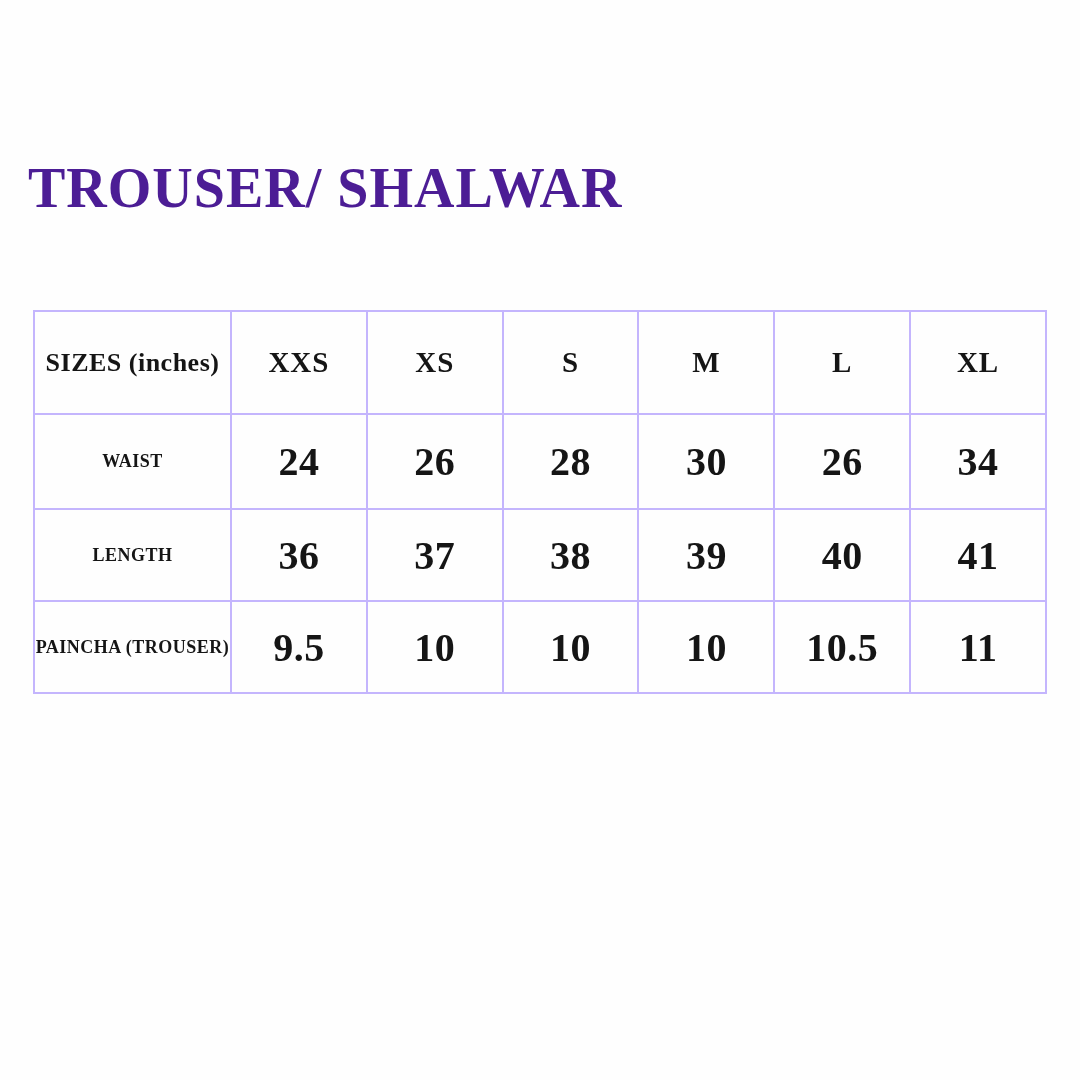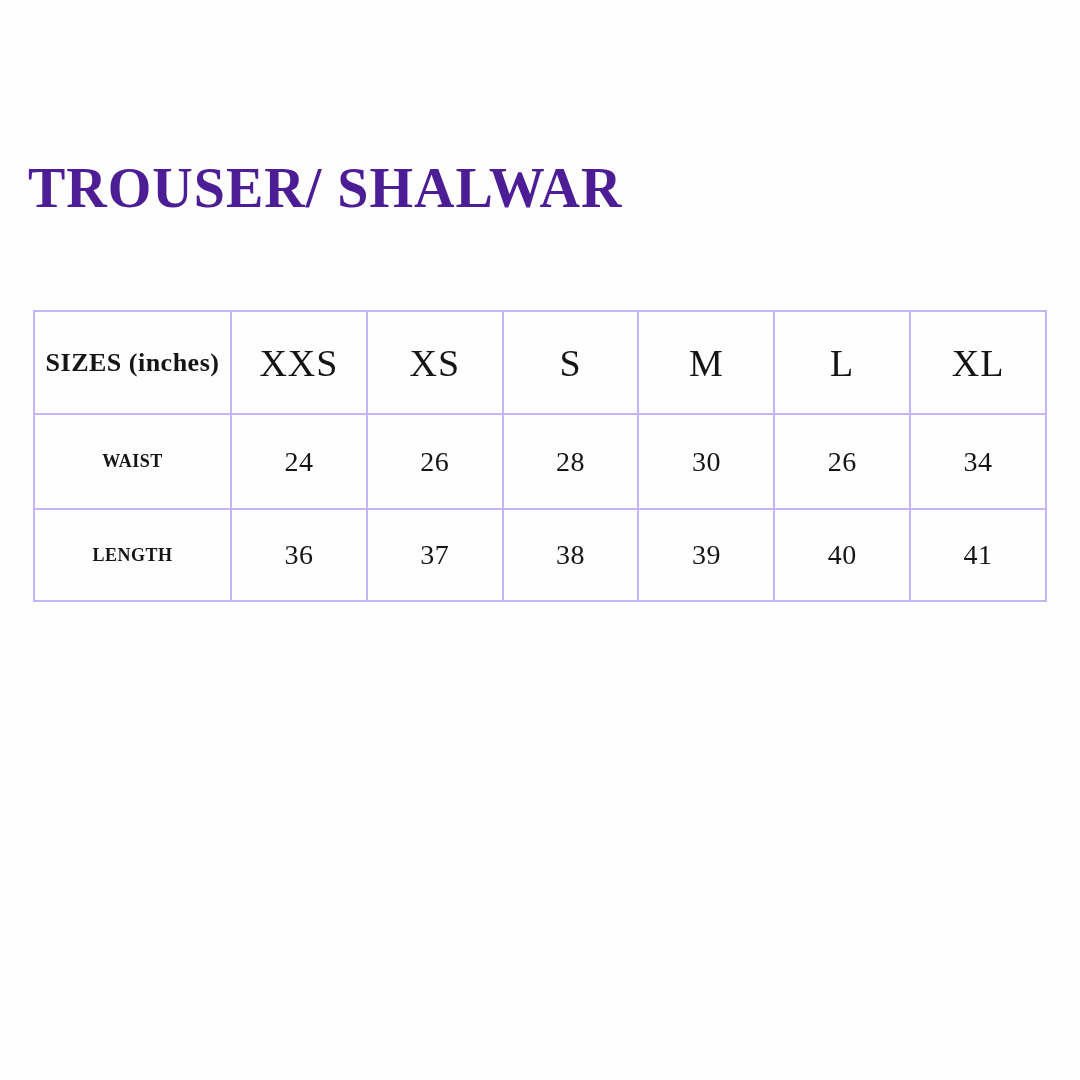--- a/index.html
+++ b/index.html
@@ -52,34 +52,34 @@
   tr.row-paincha-t { height: 92px; }
   tr.row-paincha-s { height: 86px; }
   .head-sizes {
     font-size: 26px;
     font-weight: 700;
     line-height: 1.3;
     letter-spacing: 0.5px;
     padding: 0 26px;
   }
   .head-size {
-    font-size: 38px;
-    font-weight: 400;
+    font-size: 29px;
+    font-weight: 700;
     letter-spacing: 1px;
   }
   .row-label {
     font-size: 18px;
     font-weight: 700;
     line-height: 1.35;
     letter-spacing: 0.5px;
     padding: 0 22px;
   }
   .num {
-    font-size: 28px;
-    font-weight: 400;
+    font-size: 40px;
+    font-weight: 700;
     letter-spacing: 0.5px;
   }
 </style>
 </head>
 <body>
 
 <div class="page">
 
   <h1 class="title">TROUSER/ SHALWAR</h1>
 
@@ -116,16 +116,25 @@
       </tr>
       <tr class="row-length">
         <td class="row-label">LENGTH</td>
         <td class="num">36</td>
         <td class="num">37</td>
         <td class="num">38</td>
         <td class="num">39</td>
         <td class="num">40</td>
         <td class="num">41</td>
       </tr>
+      <tr class="row-paincha-t">
+        <td class="row-label">PAINCHA (TROUSER)</td>
+        <td class="num">9.5</td>
+        <td class="num">10</td>
+        <td class="num">10</td>
+        <td class="num">10</td>
+        <td class="num">10.5</td>
+        <td class="num">11</td>
+      </tr>
     </tbody>
   </table>
 
 </div>
 
 </body></html>

